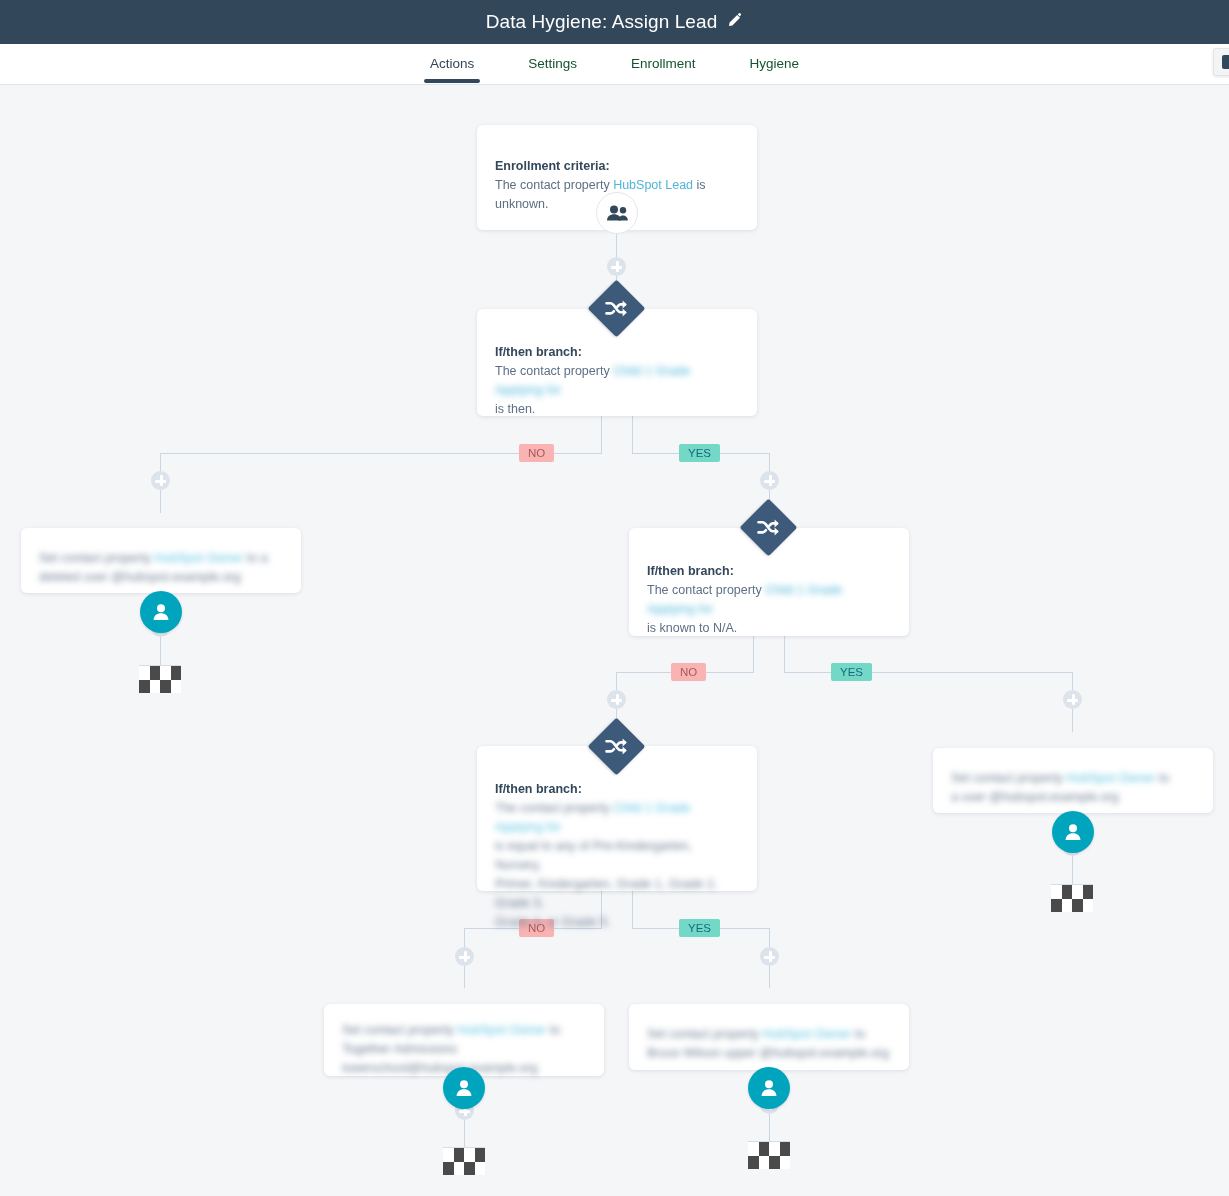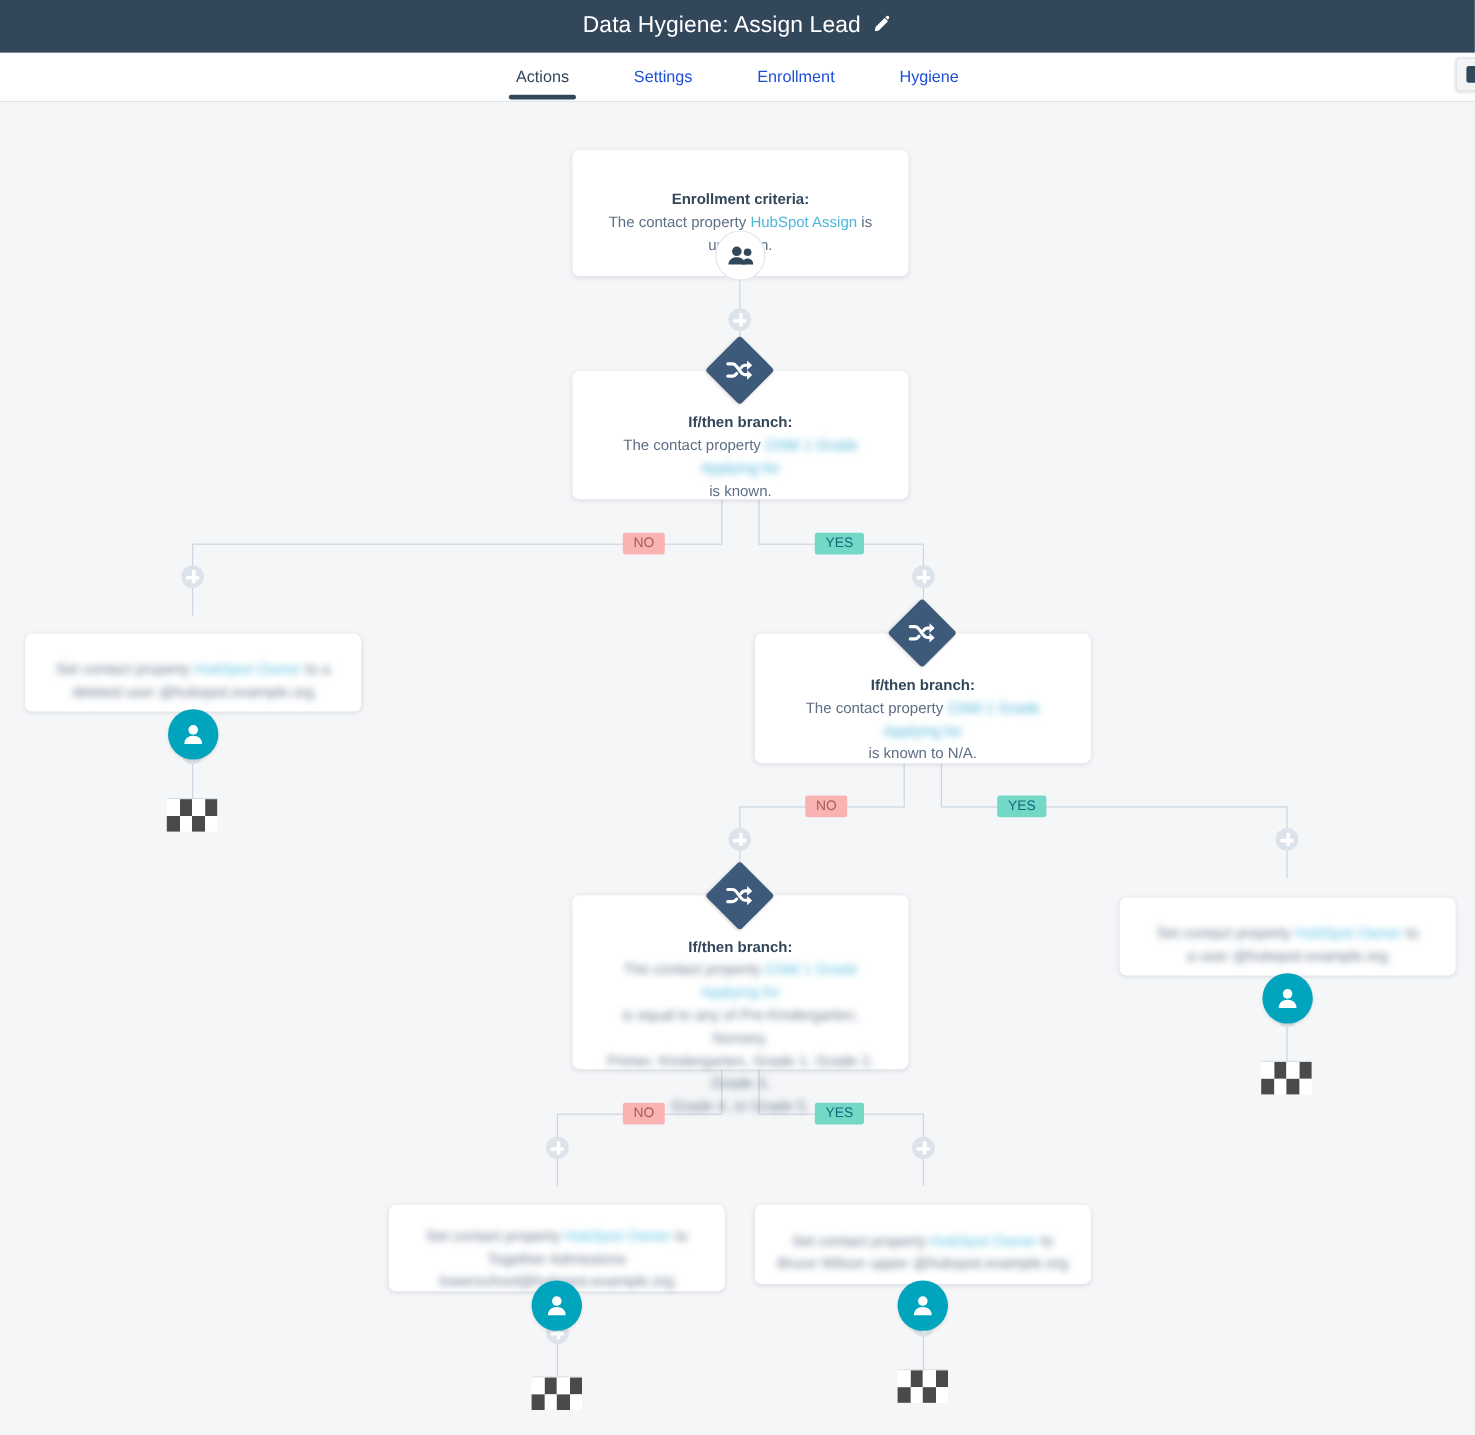--- a/index.html
+++ b/index.html
@@ -38,21 +38,21 @@
   }
   .tabs {
     position: absolute; left: 0; top: 0;
     width: 1229px; height: 41px;
     display: flex; align-items: center; justify-content: center;
     gap: 42px;
   }
   .tab {
     position: relative;
     font-size: 13.5px;
-    color: #1d4ed8;
+    color: #14532d;
     padding: 10px 6px 12px 6px;
     cursor: pointer;
     white-space: nowrap;
   }
   .tab.active { color: #33475b; }
   .tab.active::after {
     content: "";
     position: absolute;
     left: 0; right: 0; bottom: 0;
     height: 4px;
@@ -108,21 +108,21 @@
   .plus::before { left: 4px; top: 8.5px; width: 11px; height: 3px; }
   .plus::after  { top: 4px; left: 8.5px; height: 11px; width: 3px; }
 
   
   .card {
     position: absolute;
     background: #ffffff;
     border-radius: 6px;
     box-shadow: 0 1px 4px rgba(50,70,90,.13);
     padding: 0 18px;
-    text-align: center;
+    text-align: left;
   }
   .card-title {
     font-size: 12.5px;
     font-weight: bold;
     color: #33475b;
     line-height: 20px;
   }
   .card-text {
     font-size: 12.5px;
     color: #5d6f85;
@@ -273,38 +273,38 @@
   <div class="blabel yes" style="left:679px; top:834px;">YES</div>
 
   <div class="ln v" style="left:464px; top:991px; height:73px;"></div>
   <div class="plus" style="left:455px; top:1016px;"></div>
   <div class="ln v" style="left:769px; top:985px; height:73px;"></div>
   <div class="plus" style="left:760px; top:1010px;"></div>
 
   <div class="card" style="left:477px; top:40px; width:280px; height:105px;">
     <div class="card-title" style="margin-top:31px;">Enrollment criteria:</div>
     <div class="card-text">
-      <span>The contact property </span><span class="link">HubSpot Assign</span><span> is</span>
+      <span>The contact property </span><span class="link">HubSpot Lead</span><span> is</span>
       <div>unknown.</div>
     </div>
   </div>
   <div class="enroll-icon" style="left:596px; top:107px;">
     <svg width="22" height="16" viewBox="0 0 22 16">
       <circle cx="8" cy="4.4" r="4" fill="#33475b"></circle>
       <path d="M1 15.5c0-4 3.2-6.2 7-6.2s7 2.2 7 6.2z" fill="#33475b"></path>
       <circle cx="17" cy="5.2" r="3.2" fill="#33475b"></circle>
       <path d="M12.2 15.5c0-3.2 2.4-5 4.8-5s4.8 1.8 4.8 5z" fill="#33475b"></path>
     </svg>
   </div>
 
   <div class="card" style="left:477px; top:224px; width:280px; height:107px;">
     <div class="card-title" style="margin-top:33px;">If/then branch:</div>
     <div class="card-text">
       <span>The contact property </span><span class="blur link">Child 1 Grade Applying for</span>
-      <div>is known.</div>
+      <div>is then.</div>
     </div>
   </div>
   <div class="diamond" style="left:596px; top:203px;"></div>
   <div class="diamond-glyph" style="left:596px; top:203px;">
     <svg width="23" height="19" viewBox="0 0 23 19">
       <path d="M1.5 4.2h4.2c1.4 0 2.2.9 3.2 2.2l3.4 4.6c1 1.3 1.8 2.2 3.2 2.2h4.2" stroke="#fff" stroke-width="2.6" fill="none" stroke-linecap="round"></path>
       <path d="M1.5 14.4h4.2c1.4 0 2.2-.9 3.2-2.2" stroke="#fff" stroke-width="2.6" fill="none" stroke-linecap="round"></path>
       <path d="M12.4 7.6c1-1.3 1.8-2.2 3.2-2.2h4.2" stroke="#fff" stroke-width="2.6" fill="none" stroke-linecap="round"></path>
       <path d="M17.6 1.4l4.2 4-4.2 4z" fill="#fff"></path>
       <path d="M17.6 9.6l4.2 3.8-4.2 4z" fill="#fff"></path>

